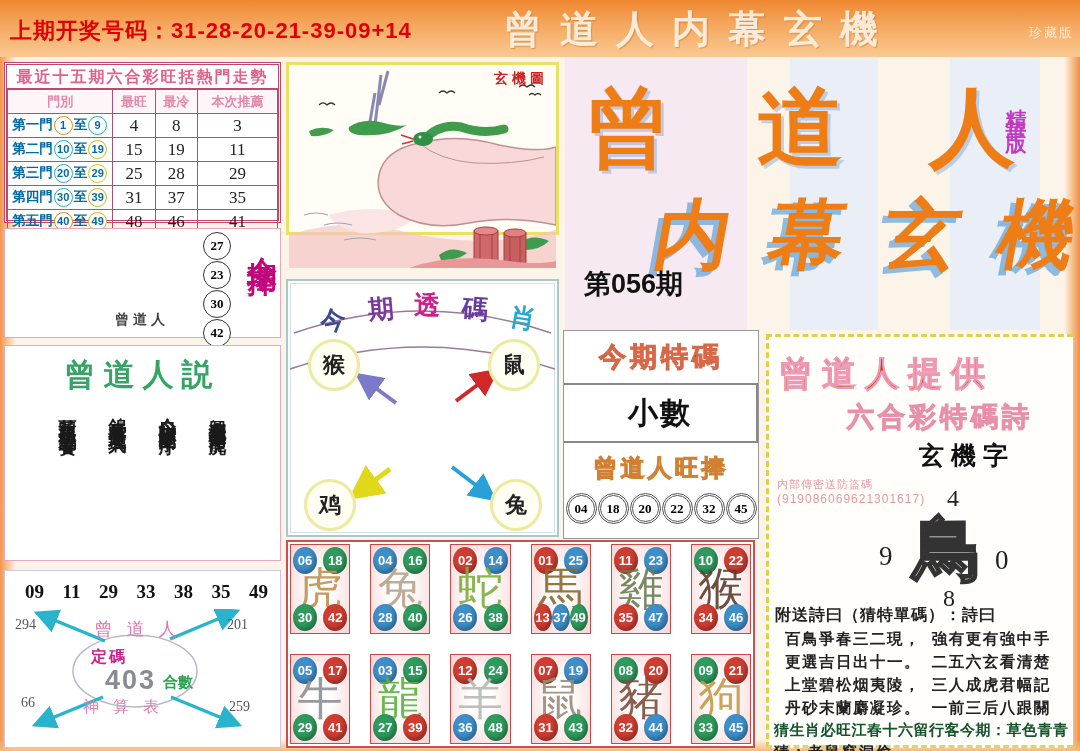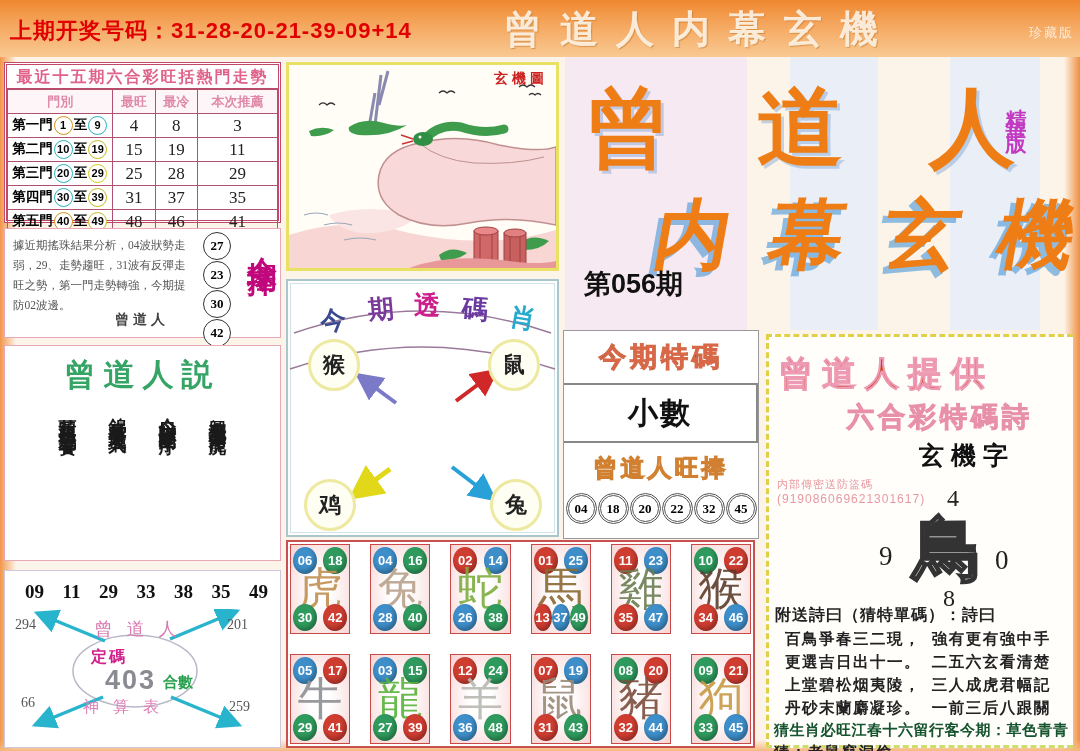--- a/index.html
+++ b/index.html
@@ -47,21 +47,21 @@
   
   .trend-table{position:absolute;left:4px;top:62px;width:277px;height:161px;background:#fff;
     border:3px double #c04868;box-sizing:border-box;z-index:2;}
   .trend-title{height:23px;line-height:23px;text-align:center;border-bottom:1px solid #c04868;
     color:#e0628a;font-weight:bold;font-size:16px;letter-spacing:2px;
     font-family:"Liberation Serif","DejaVu Serif",serif;}
   .trend-table table{width:100%;border-collapse:collapse;}
   .trend-table th{color:#e088a8;font-size:13px;font-weight:bold;height:21px;
     border:1px solid #b05070;background:#fdf5f7;}
   .trend-table td{border:1px solid #b05070;text-align:center;height:21px;}
-  .lbl-cell{font-size:13.5px;font-weight:bold;color:#000000;white-space:nowrap;}
+  .lbl-cell{font-size:13.5px;font-weight:bold;color:#0369a1;white-space:nowrap;}
   .mini-circle{display:inline-block;width:17px;height:17px;line-height:17px;border-radius:50%;
     font-size:11px;font-weight:bold;text-align:center;margin:0 1px;background:#fff;}
   tr.r0 .from{border:1.5px solid #d89018;} tr.r0 .to{border:1.5px solid #28b0c0;}
   tr.r1 .from{border:1.5px solid #28b0c0;} tr.r1 .to{border:1.5px solid #c9b820;}
   tr.r2 .from{border:1.5px solid #28b0c0;} tr.r2 .to{border:1.5px solid #d8c820;}
   tr.r3 .from{border:1.5px solid #28b0c0;} tr.r3 .to{border:1.5px solid #c9b820;}
   tr.r4 .from{border:1.5px solid #d89018;} tr.r4 .to{border:1.5px solid #c9b820;}
   .val-cell{font-family:"Liberation Serif","DejaVu Serif",serif;font-size:17px;color:#222;}
 
   
@@ -100,21 +100,21 @@
     font-size:18px;letter-spacing:14px;font-family:"Liberation Serif","DejaVu Serif",serif;}
   .oracle-fixed{position:absolute;left:86px;top:76px;color:#d0208c;font-weight:bold;font-size:16px;letter-spacing:2px;}
   .oracle-value{position:absolute;left:100px;top:94px;font-size:27px;font-weight:bold;color:#8a8a92;letter-spacing:2px;}
   .oracle-suffix{position:absolute;left:158px;top:102px;font-size:15px;font-weight:bold;color:#2aa050;}
   .oracle-bottom{position:absolute;left:78px;top:126px;color:#e080b8;font-size:16px;letter-spacing:14px;
     font-family:"Liberation Serif","DejaVu Serif",serif;}
   .corner{position:absolute;font-family:"Liberation Serif","DejaVu Serif",serif;font-size:14px;color:#555;}
   .c-tl{left:10px;top:46px;} .c-tr{left:222px;top:46px;} .c-bl{left:16px;top:124px;} .c-br{left:224px;top:128px;}
 
   
-  .picture-panel{position:absolute;left:286px;top:62px;width:273px;height:209px;background:#fffdf6;
+  .picture-panel{position:absolute;left:286px;top:62px;width:273px;height:173px;background:#fffdf6;
     border:3px solid #e9e163;box-sizing:border-box;z-index:2;}
   .pic-label{position:absolute;right:8px;top:5px;color:#cc2222;font-size:14px;font-weight:bold;
     letter-spacing:4px;font-family:"Liberation Serif","DejaVu Serif",serif;}
 
   
   .reveal-panel{position:absolute;left:286px;top:279px;width:273px;height:258px;background:#fff;
     border:2px solid #aac6cf;box-shadow:inset 0 0 0 2px #fff,inset 0 0 0 3px #cfe2e8;
     box-sizing:border-box;z-index:2;}
   .reveal-svg{position:absolute;left:0;top:0;width:100%;height:100%;}
   .arc-char{position:absolute;font-size:26px;font-weight:bold;z-index:2;
@@ -264,21 +264,20 @@
         <td class="lbl-cell"><span>第五門</span><span class="mini-circle from">40</span><span>至</span><span class="mini-circle to">49</span></td>
         <td class="val-cell">48</td>
         <td class="val-cell">46</td>
         <td class="val-cell">41</td>
       </tr>
     </tbody>
       </table>
   </div>
 
   <div class="note-panel">
-    <div class="note-text">據近期搖珠結果分析，04波狀勢走弱，29、走勢趨旺，31波有反彈走旺之勢，第一門走勢轉強，今期提防02波邊。</div>
     <div class="note-sign">曾道人</div>
     <div class="note-picks">
       <span class="pick-circle">27</span>
       <span class="pick-circle">23</span>
       <span class="pick-circle">30</span>
       <span class="pick-circle">42</span>
     </div>
     <div class="note-label">今期捧</div>
   </div>
 

